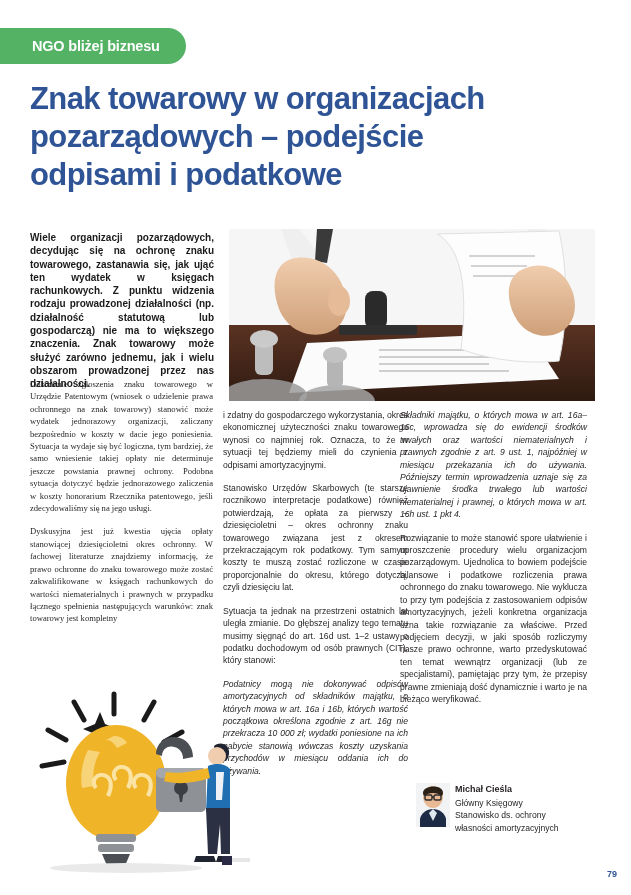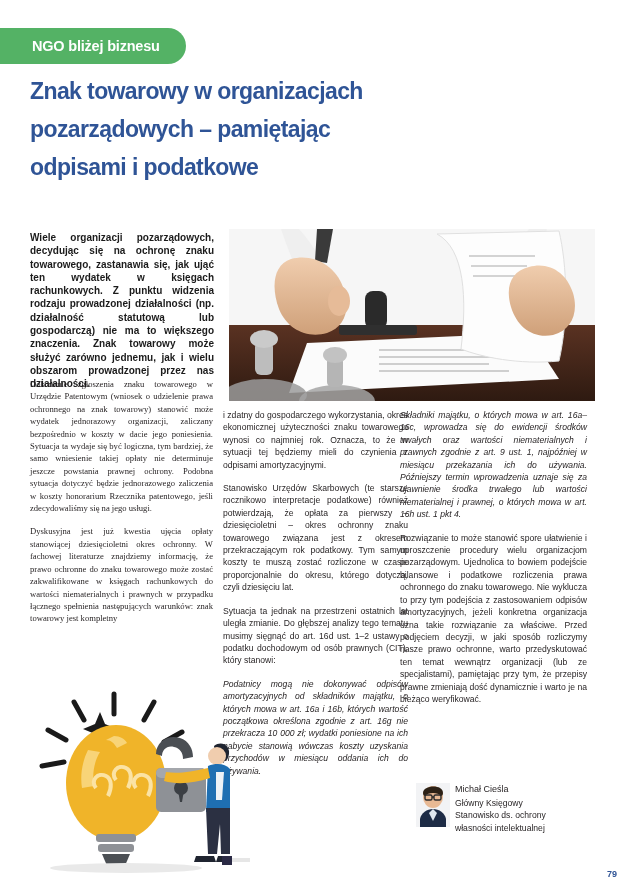--- a/index.html
+++ b/index.html
@@ -23,24 +23,24 @@
     padding:0 26px 0 32px;
     box-sizing:border-box;
   }
   .kicker span{
     color:#ffffff;font-weight:bold;font-size:14.5px;letter-spacing:-0.2px;
     white-space:nowrap;
   }
 
   
   .headline{
-    position:absolute;left:30px;top:72px;width:560px;
+    position:absolute;left:30px;top:80px;width:560px;
     color:#2f5496;
     font-weight:bold;
-    font-size:23px;
+    font-size:31px;
     line-height:38px;
     letter-spacing:-0.6px;
   }
   .headline div{white-space:nowrap;}
 
   
   .hero{
     position:absolute;left:229px;top:229px;width:388px;height:172px;
     overflow:hidden;background:#cfcfcf;
   }
@@ -67,21 +67,21 @@
   .indent-block{margin-left:36px;}
 
   
   .illus{position:absolute;left:18px;top:688px;width:212px;height:185px;}
 
   
   .author{
     position:absolute;left:455px;top:783px;width:165px;
     font-size:8.6px;line-height:12.6px;color:#231f20;
   }
-  .author .nm{font-weight:normal;font-size:9px;margin-bottom:1px;}
+  .author .nm{font-weight:bold;font-size:9px;margin-bottom:1px;}
   .author-photo{
     position:absolute;left:416px;top:783px;width:34px;height:44px;
     overflow:hidden;background:#e9eaec;
   }
 
   
   .pageno{
     position:absolute;right:14px;bottom:16px;
     color:#2f5496;font-size:9px;font-weight:bold;
   }
@@ -98,21 +98,21 @@
 <body>
 
 <div class="page">
 
   <div class="kicker">
     <span>NGO bliżej biznesu</span>
   </div>
 
   <div class="headline">
     <div>Znak towarowy w organizacjach</div>
-    <div>pozarządowych – pamiętając</div>
+    <div>pozarządowych – podejście</div>
     <div>odpisami i podatkowe</div>
   </div>
 
   <div class="hero">
     <svg width="388" height="172" viewBox="0 0 388 172" xmlns="http://www.w3.org/2000/svg">
       <defs>
         <linearGradient id="bgw" x1="0" y1="0" x2="0" y2="1">
           <stop offset="0%" stop-color="#f2f2f2"></stop>
           <stop offset="100%" stop-color="#d6d6d6"></stop>
         </linearGradient>
@@ -253,21 +253,21 @@
       </g>
       <path d="M17 26 c6 0 12 4 13 10 l0 8 h-26 l0 -8 c1 -6 7 -10 13 -10z" fill="#1d2b45"></path>
       <path d="M17 26 l4 4 l-4 8 l-4 -8z" fill="#dfe7ef"></path>
     </svg>
   </div>
 
   <div class="author">
     <div class="nm">Michał Cieśla</div>
     <div>Główny Księgowy</div>
     <div>Stanowisko ds. ochrony</div>
-    <div>własności intelektualnej</div>
+    <div>własności amortyzacyjnych</div>
   </div>
 
   <div class="artifact"></div>
   <div class="artifact2"></div>
 
   <div class="pageno">79</div>
 
 </div>
 
 </body></html>

